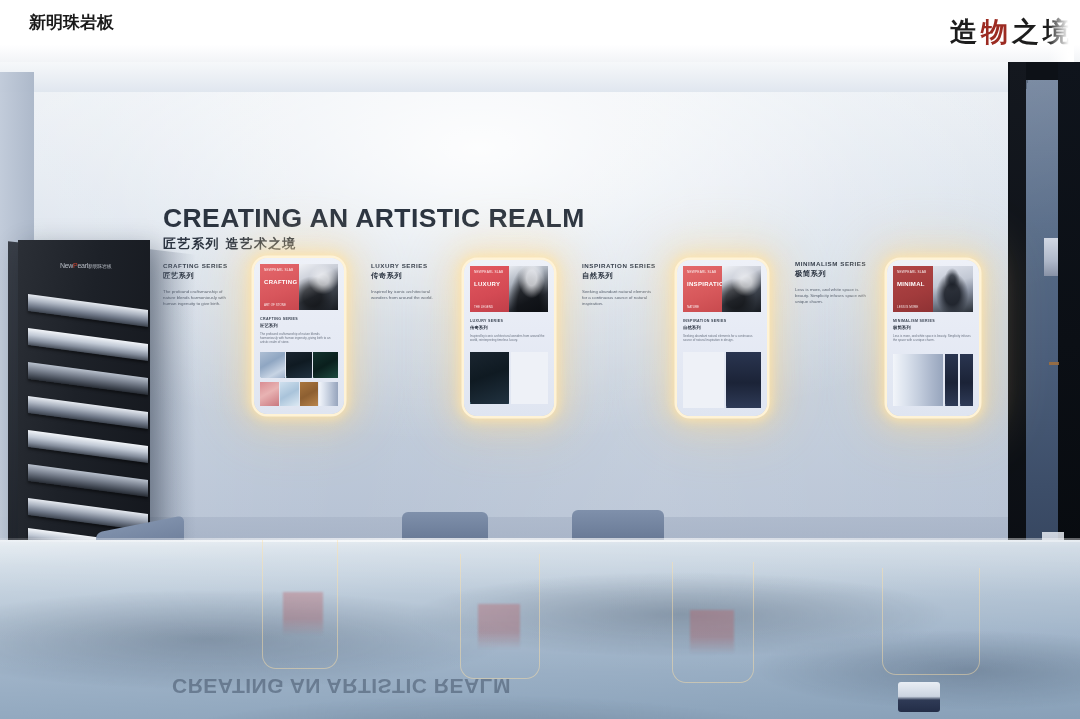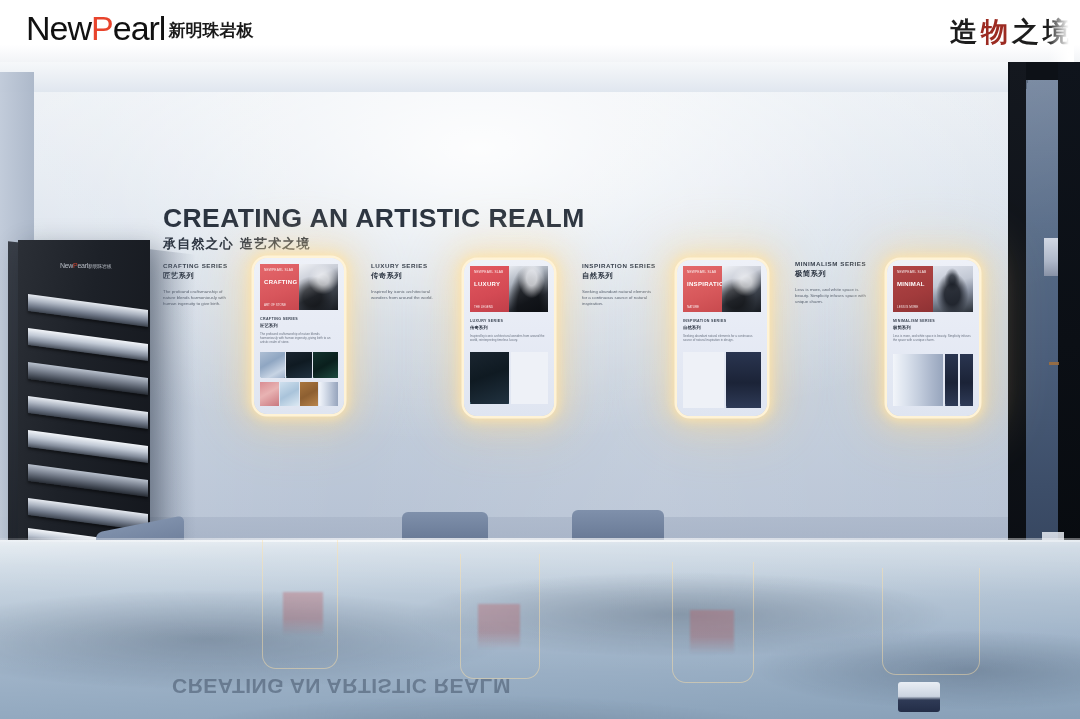--- a/index.html
+++ b/index.html
@@ -224,21 +224,21 @@
     <div class="rightniche"></div>
     <div class="niche-dark1"></div>
     <div class="niche-slab"></div>
     <div class="niche-cube"></div>
     <div class="niche-dark2"></div>
     <div class="niche-glint"></div>
     <div class="niche-box"></div>
 
     <div class="headline">
       <div class="h1">CREATING AN ARTISTIC REALM</div>
-      <div class="h2">承自然之心 造艺术之境</div>
+      <div class="h2">匠艺系列 造艺术之境</div>
     </div>
 
     <div class="series" style="left:163px;top:200px;">
       <div class="s-en">CRAFTING SERIES</div>
       <div class="s-cn">匠艺系列</div>
       <div class="s-desc">The profound craftsmanship of nature blends harmoniously with human ingenuity to give birth.</div>
     </div>
 
     <div class="panel" style="left:254px;top:196px;width:90px;height:156px;">
       <div class="p-top">
@@ -392,21 +392,20 @@
     <div class="refl-frame" style="left:882px;top:506px;width:96px;height:106px;"></div>
 
     <div class="refl-text" style="left:172px;top:612px;">CREATING AN ARTISTIC REALM</div>
 
     <div class="table-item"></div>
 
   </div>
 
   <div class="topbar">
     <div class="brand">
-      <div class="brand-word"><span>New</span><span class="p-red">P</span><span>earl</span></div>
       <div class="brand-cn">新明珠岩板</div>
     </div>
     <div class="topright">
       <div class="t"><span>造</span><span class="hl">物</span><span>之境</span></div>
       <div class="fade"></div>
     </div>
   </div>
 
 </div>
 

